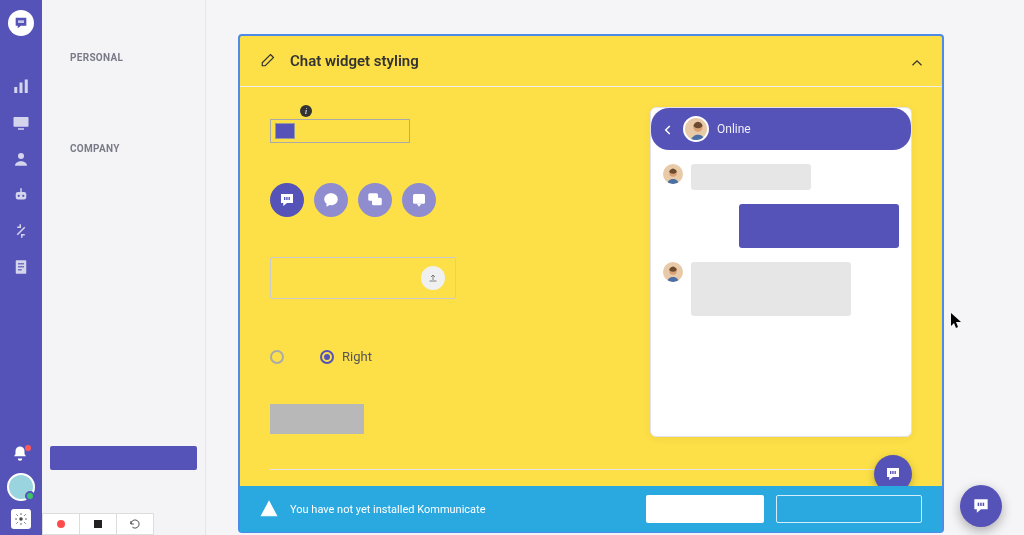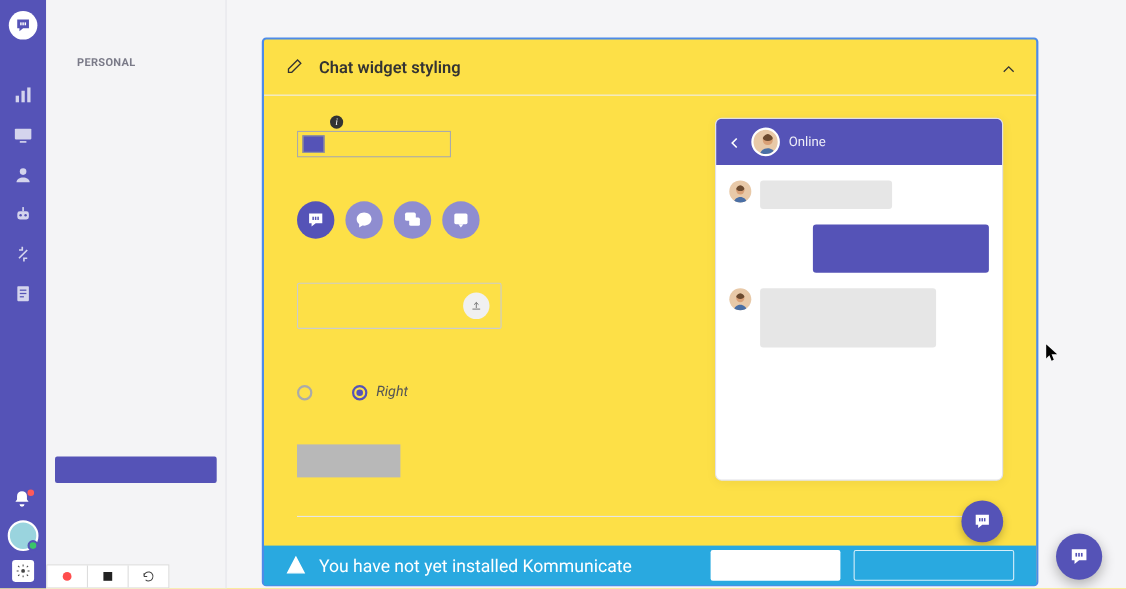--- a/index.html
+++ b/index.html
@@ -44,31 +44,31 @@
 .icon-opt { width:34px; height:34px; border-radius:50%; display:flex;align-items:center;justify-content:center; cursor:pointer; }
 .icon-opt svg{width:18px;height:18px;fill:#fff;}
 .icon-opt.sel { background:#5553b7; }
 .icon-opt.unsel { background:#8f8dd0; }
 
 .upload-box { margin-top: 40px; width: 186px; height: 42px; border:1px solid #ccc; border-radius:2px; display:flex; align-items:center; justify-content:flex-end; padding:0 10px; }
 .upload-box .up{ width:24px;height:24px;border-radius:50%;background:#f0f0f0;display:flex;align-items:center;justify-content:center; }
 .upload-box .up svg{width:12px;height:12px;fill:none;stroke:#666;stroke-width:1.6}
 
 .radio-row { display:flex; align-items:center; gap:36px; margin-top: 50px; }
-.radio { display:flex; align-items:center; gap:8px; font-size:13px; color:#555;font-style:italic; }
+.radio { display:flex; align-items:center; gap:8px; font-size:13px; color:#555; }
 .rd { width:14px; height:14px; border:2px solid #aaa; border-radius:50%; display:flex;align-items:center;justify-content:center; }
 .rd.on { border-color:#5553b7; }
 .rd.on::after{content:"";width:6px;height:6px;background:#5553b7;border-radius:50%;}
 
 .gray-btn { margin-top: 40px; width: 94px; height: 30px; background:#b8b8b8; }
 
 .hr { position:absolute; left:30px; right:30px; bottom:62px; height:1px; background:#e6e6e6; }
 
 .preview { position:absolute; right:30px; top:20px; width:262px; height:330px; border:1px solid #e2e2e8; border-radius:6px; background:#fff; overflow:hidden; box-shadow:0 2px 10px rgba(0,0,0,.05); }
-.pv-head { height:42px; background:#5553b7; display:flex; align-items:center; padding:0 10px; gap:8px; }
+.pv-head { height:42px; background:#5553b7; display:flex; align-items:center; padding:0 10px; gap:8px;border-radius:18px; }
 .pv-back { width:14px;height:14px; }
 .pv-back svg{width:14px;height:14px;fill:none;stroke:#fff;stroke-width:2.5}
 .pv-ava { width:26px;height:26px;border-radius:50%; background:#e8c9a8; border:2px solid #fff; overflow:hidden; position:relative;}
 .pv-ava svg{position:absolute;bottom:-2px;left:2px;width:22px;height:22px}
 .pv-status { color:#fff; font-size:12px; opacity:.9; }
 .pv-body { padding:14px 12px; }
 .msg-row { display:flex; gap:8px; margin-bottom:14px; }
 .msg-row.right{ justify-content:flex-end; }
 .msg-ava{ width:20px;height:20px;border-radius:50%;background:#e8c9a8;overflow:hidden;position:relative;flex-shrink:0}
 .msg-ava svg{position:absolute;bottom:-1px;left:1px;width:18px;height:18px}
@@ -76,21 +76,21 @@
 .b1 { width:120px; height:26px; background:#e6e6e6; }
 .b2 { width:160px; height:44px; background:#5553b7; }
 .b3 { width:160px; height:54px; background:#e6e6e6; }
 
 .cursor { position:absolute; left:745px; top:313px; width:12px;height:16px; }
 .cursor svg{width:12px;height:16px;fill:#000}
 
 .launcher { position:absolute; right:30px; top:368px; width:38px; height:38px; border-radius:50%; background:#5553b7; display:flex;align-items:center;justify-content:center; box-shadow:0 3px 8px rgba(0,0,0,.25); }
 .launcher svg{width:18px;height:18px;fill:#fff}
 
-.banner { position:absolute; left:0; right:0; bottom:0; height:36px; background:#29a9e0; display:flex; align-items:center; padding:0 20px; color:#fff; font-size:16px; }
+.banner { position:absolute; left:0; right:0; bottom:0; height:46px; background:#29a9e0; display:flex; align-items:center; padding:0 20px; color:#fff; font-size:11px; }
 .banner .warn { width:18px;height:18px; margin-right:12px; }
 .banner .warn svg{width:18px;height:18px;fill:#fff}
 .banner .sp{flex:1}
 .banner .btn{ width:118px; height:28px; border-radius:2px; margin-left:12px; }
 .banner .btn.solid{background:#fff}
 .banner .btn.outline{border:1px solid rgba(255,255,255,.8); width:146px;}
 
 .global-launcher { position:absolute; right:22px; bottom:8px; width:42px;height:42px;border-radius:50%;background:#5553b7;display:flex;align-items:center;justify-content:center;box-shadow:0 4px 12px rgba(0,0,0,.3); }
 .global-launcher svg{width:20px;height:20px;fill:#fff}
 
@@ -170,20 +170,21 @@
           <path d="M12 2v3M12 19v3M4.2 4.2l2.1 2.1M17.7 17.7l2.1 2.1M2 12h3M19 12h3M4.2 19.8l2.1-2.1M17.7 6.3l2.1-2.1" stroke="#444" stroke-width="1.6"></path>
         </svg>
       </div>
   </div>
 </div>
 
 <div class="sidebar">
   <div class="side-sep"></div>
   <div class="side-head">PERSONAL</div>
   <div class="side-gap"></div>
+  <div class="side-head">COMPANY</div>
   <div style="height:140px"></div>
   <div style="height:140px"></div>
   <div class="side-active"></div>
 </div>
 
 <div class="main">
   <div class="card">
     <div class="card-head">
       <span><svg viewBox="0 0 24 24">
             <path d="M3 17l11-11 4 4L7 21H3v-4zM14 6l4 4"></path>

